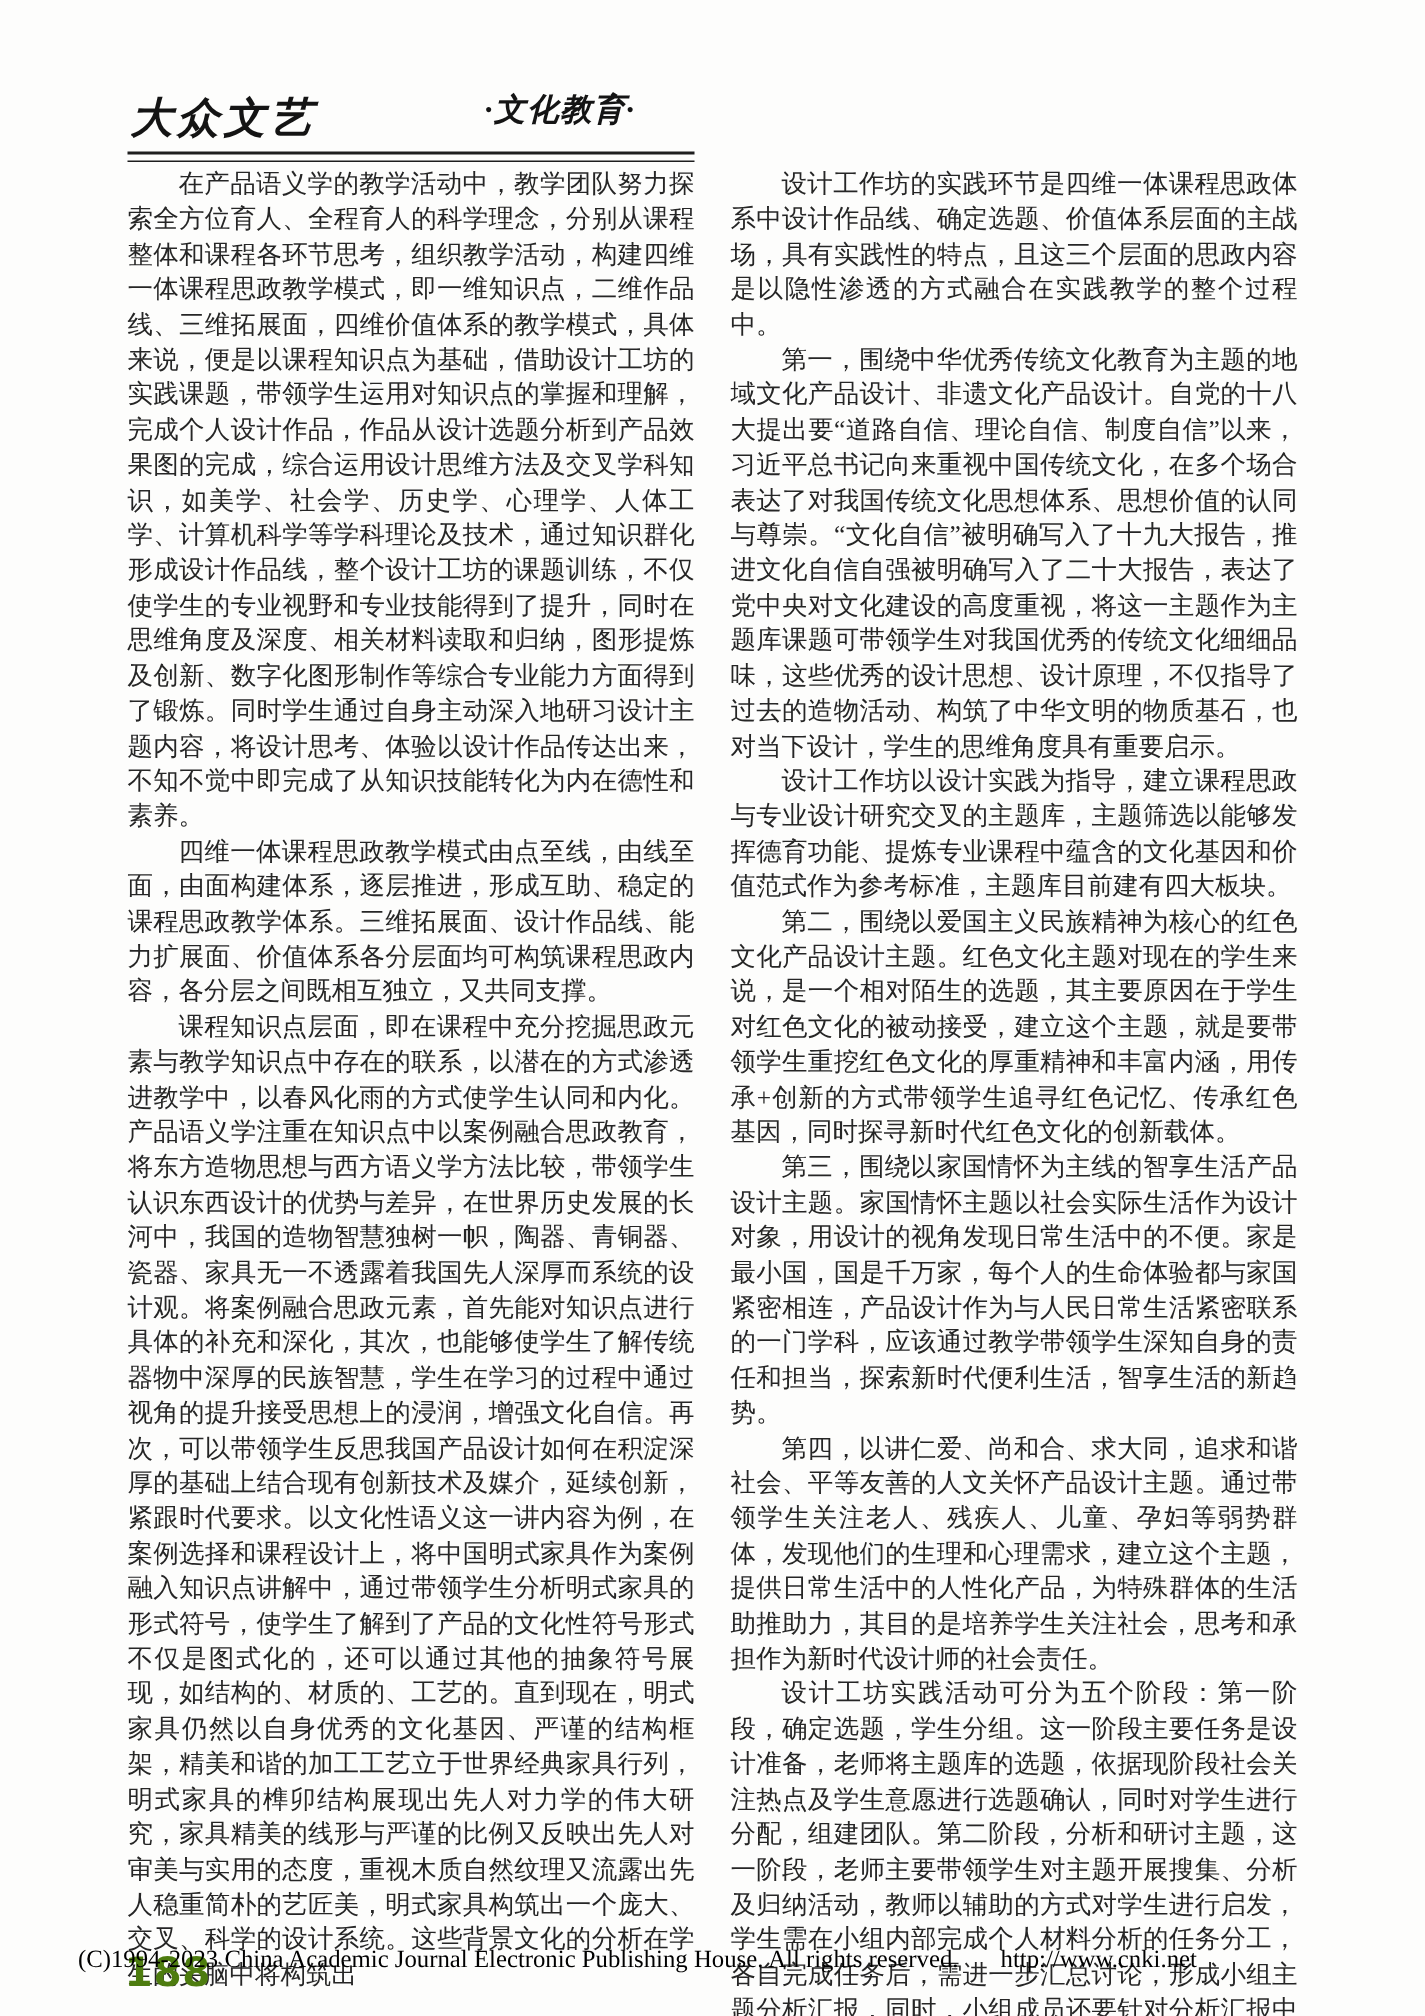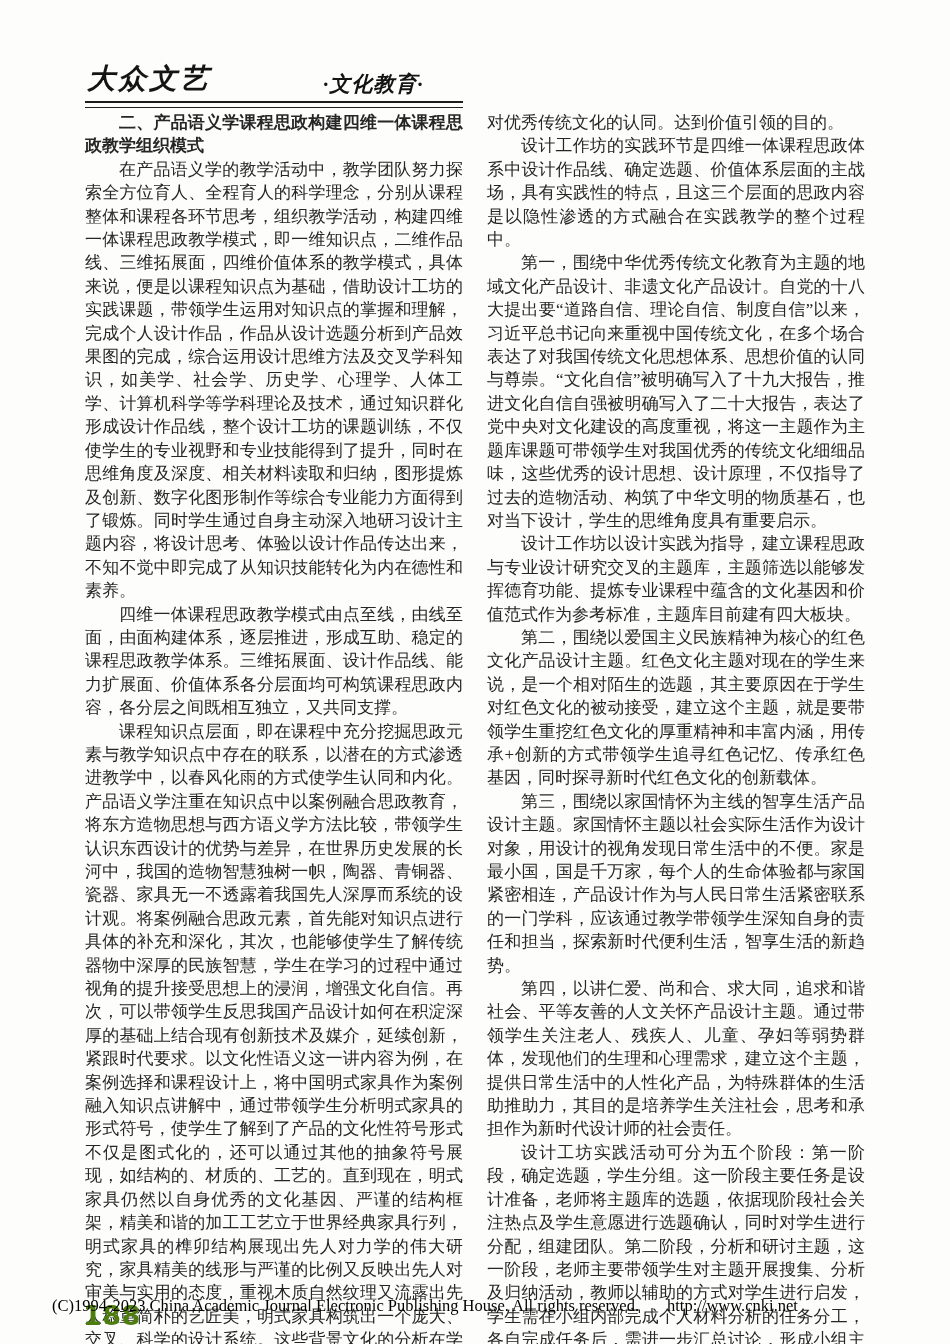--- a/index.html
+++ b/index.html
@@ -15,21 +15,21 @@
     overflow: hidden;
   }
   
   .hdr { position: absolute; left: 85px; top: 58px; width: 378px; height: 50px; }
   .jtitle {
     position: absolute; left: 2px; top: 2px;
     font-size: 28px; font-weight: bold; font-style: italic;
     letter-spacing: 3px; color: #141414;
   }
   .jsection {
-    position: absolute; left: 238px; top: 12px;
+    position: absolute; left: 238px; top: 1px;
     font-size: 21px; font-weight: bold; font-style: italic;
     letter-spacing: 1px; color: #141414; white-space: nowrap;
   }
   .double-rule {
     position: absolute; left: 0; top: 43px; width: 378px; height: 4px;
     border-top: 2px solid #1e1e1e; border-bottom: 1px solid #1e1e1e;
   }
   
   .col {
     position: absolute; top: 111px; width: 378px;
@@ -61,28 +61,26 @@
 
 <div class="page">
 
   <div class="hdr">
     <span class="jtitle">大众文艺</span>
     <span class="jsection">·文化教育·</span>
     <div class="double-rule"></div>
   </div>
 
   <div class="col col-left">
-    <p class="headp">二、产品语义学课程思政构建四维一体课程思政教学组织模式</p>
     <p class="para">在产品语义学的教学活动中，教学团队努力探索全方位育人、全程育人的科学理念，分别从课程整体和课程各环节思考，组织教学活动，构建四维一体课程思政教学模式，即一维知识点，二维作品线、三维拓展面，四维价值体系的教学模式，具体来说，便是以课程知识点为基础，借助设计工坊的实践课题，带领学生运用对知识点的掌握和理解，完成个人设计作品，作品从设计选题分析到产品效果图的完成，综合运用设计思维方法及交叉学科知识，如美学、社会学、历史学、心理学、人体工学、计算机科学等学科理论及技术，通过知识群化形成设计作品线，整个设计工坊的课题训练，不仅使学生的专业视野和专业技能得到了提升，同时在思维角度及深度、相关材料读取和归纳，图形提炼及创新、数字化图形制作等综合专业能力方面得到了锻炼。同时学生通过自身主动深入地研习设计主题内容，将设计思考、体验以设计作品传达出来，不知不觉中即完成了从知识技能转化为内在德性和素养。</p>
     <p class="para">四维一体课程思政教学模式由点至线，由线至面，由面构建体系，逐层推进，形成互助、稳定的课程思政教学体系。三维拓展面、设计作品线、能力扩展面、价值体系各分层面均可构筑课程思政内容，各分层之间既相互独立，又共同支撑。</p>
     <p class="para">课程知识点层面，即在课程中充分挖掘思政元素与教学知识点中存在的联系，以潜在的方式渗透进教学中，以春风化雨的方式使学生认同和内化。产品语义学注重在知识点中以案例融合思政教育，将东方造物思想与西方语义学方法比较，带领学生认识东西设计的优势与差异，在世界历史发展的长河中，我国的造物智慧独树一帜，陶器、青铜器、瓷器、家具无一不透露着我国先人深厚而系统的设计观。将案例融合思政元素，首先能对知识点进行具体的补充和深化，其次，也能够使学生了解传统器物中深厚的民族智慧，学生在学习的过程中通过视角的提升接受思想上的浸润，增强文化自信。再次，可以带领学生反思我国产品设计如何在积淀深厚的基础上结合现有创新技术及媒介，延续创新，紧跟时代要求。以文化性语义这一讲内容为例，在案例选择和课程设计上，将中国明式家具作为案例融入知识点讲解中，通过带领学生分析明式家具的形式符号，使学生了解到了产品的文化性符号形式不仅是图式化的，还可以通过其他的抽象符号展现，如结构的、材质的、工艺的。直到现在，明式家具仍然以自身优秀的文化基因、严谨的结构框架，精美和谐的加工工艺立于世界经典家具行列，明式家具的榫卯结构展现出先人对力学的伟大研究，家具精美的线形与严谨的比例又反映出先人对审美与实用的态度，重视木质自然纹理又流露出先人稳重简朴的艺匠美，明式家具构筑出一个庞大、交叉、科学的设计系统。这些背景文化的分析在学生的头脑中将构筑出</p>
   </div>
 
   <div class="col col-right">
-    <p class="cont">对优秀传统文化的认同。达到价值引领的目的。</p>
     <p class="para">设计工作坊的实践环节是四维一体课程思政体系中设计作品线、确定选题、价值体系层面的主战场，具有实践性的特点，且这三个层面的思政内容是以隐性渗透的方式融合在实践教学的整个过程中。</p>
     <p class="para">第一，围绕中华优秀传统文化教育为主题的地域文化产品设计、非遗文化产品设计。自党的十八大提出要“道路自信、理论自信、制度自信”以来，习近平总书记向来重视中国传统文化，在多个场合表达了对我国传统文化思想体系、思想价值的认同与尊崇。“文化自信”被明确写入了十九大报告，推进文化自信自强被明确写入了二十大报告，表达了党中央对文化建设的高度重视，将这一主题作为主题库课题可带领学生对我国优秀的传统文化细细品味，这些优秀的设计思想、设计原理，不仅指导了过去的造物活动、构筑了中华文明的物质基石，也对当下设计，学生的思维角度具有重要启示。</p>
     <p class="para">设计工作坊以设计实践为指导，建立课程思政与专业设计研究交叉的主题库，主题筛选以能够发挥德育功能、提炼专业课程中蕴含的文化基因和价值范式作为参考标准，主题库目前建有四大板块。</p>
     <p class="para">第二，围绕以爱国主义民族精神为核心的红色文化产品设计主题。红色文化主题对现在的学生来说，是一个相对陌生的选题，其主要原因在于学生对红色文化的被动接受，建立这个主题，就是要带领学生重挖红色文化的厚重精神和丰富内涵，用传承+创新的方式带领学生追寻红色记忆、传承红色基因，同时探寻新时代红色文化的创新载体。</p>
     <p class="para">第三，围绕以家国情怀为主线的智享生活产品设计主题。家国情怀主题以社会实际生活作为设计对象，用设计的视角发现日常生活中的不便。家是最小国，国是千万家，每个人的生命体验都与家国紧密相连，产品设计作为与人民日常生活紧密联系的一门学科，应该通过教学带领学生深知自身的责任和担当，探索新时代便利生活，智享生活的新趋势。</p>
     <p class="para">第四，以讲仁爱、尚和合、求大同，追求和谐社会、平等友善的人文关怀产品设计主题。通过带领学生关注老人、残疾人、儿童、孕妇等弱势群体，发现他们的生理和心理需求，建立这个主题，提供日常生活中的人性化产品，为特殊群体的生活助推助力，其目的是培养学生关注社会，思考和承担作为新时代设计师的社会责任。</p>
     <p class="para">设计工坊实践活动可分为五个阶段：第一阶段，确定选题，学生分组。这一阶段主要任务是设计准备，老师将主题库的选题，依据现阶段社会关注热点及学生意愿进行选题确认，同时对学生进行分配，组建团队。第二阶段，分析和研讨主题，这一阶段，老师主要带领学生对主题开展搜集、分析及归纳活动，教师以辅助的方式对学生进行启发，学生需在小组内部完成个人材料分析的任务分工，各自完成任务后，需进一步汇总讨论，形成小组主题分析汇报，同时，小组成员还要针对分析汇报中感兴趣的现象或问题展开讨论，以此确定设计方向，完成设计定位报告</p>
   </div>
 
   <div class="pagenum">188</div>

